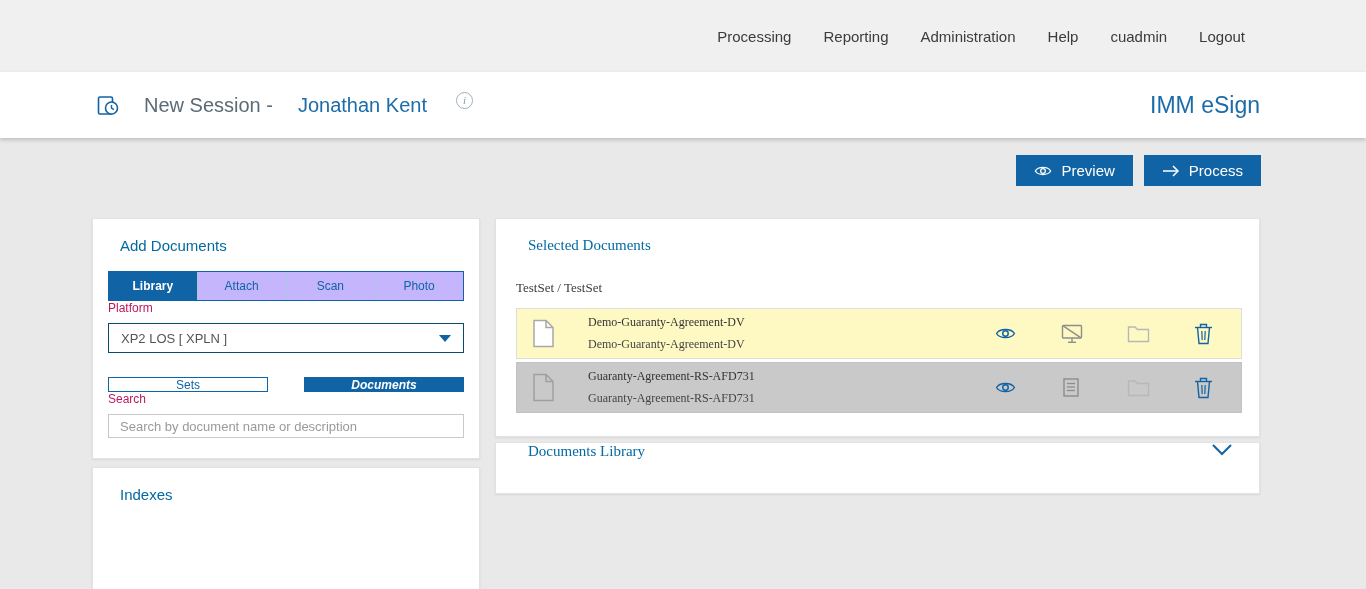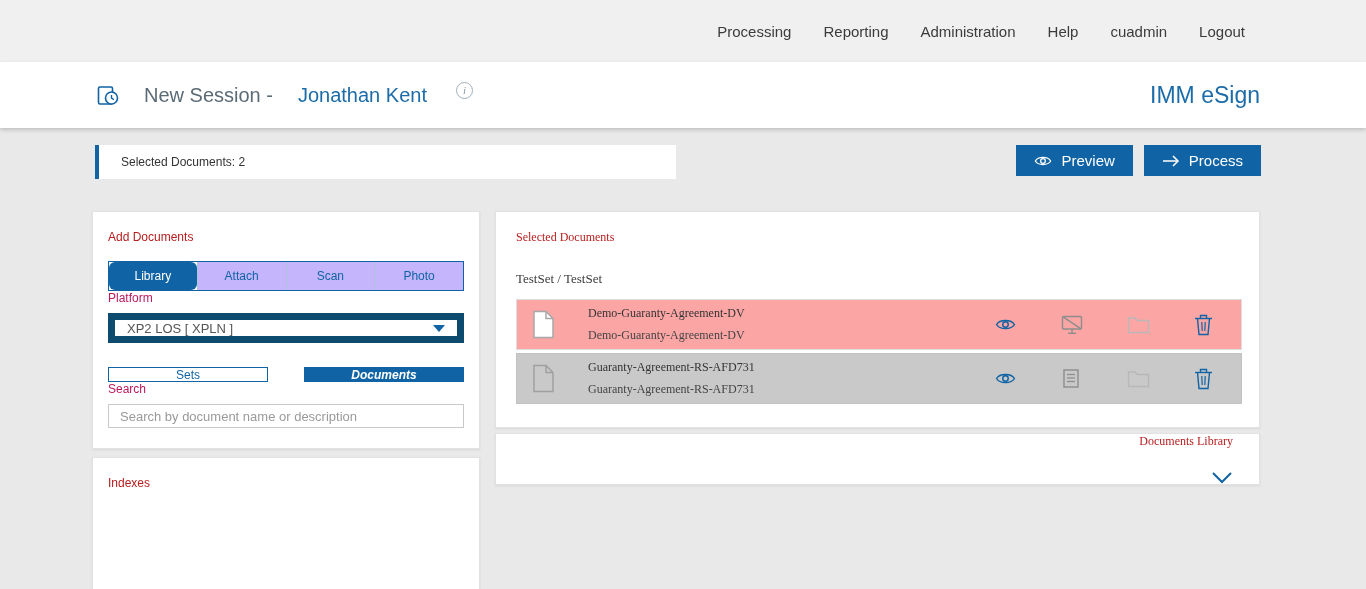--- a/index.html
+++ b/index.html
@@ -4,21 +4,21 @@
 <style>
   * { box-sizing: border-box; margin: 0; padding: 0; }
   html, body { width: 1366px; height: 589px; overflow: hidden; }
   body {
     font-family: "Liberation Sans", sans-serif;
     background: #e9e9e9;
     color: #333;
   }
   
   .topnav {
-    height: 62px;
+    height: 72px;
     background: #f0f0f0;
     display: flex;
     align-items: center;
     justify-content: flex-end;
     gap: 32px;
     padding-right: 121px;
   }
   .topnav a {
     font-size: 15px;
     color: #3b3b3b;
@@ -97,21 +97,21 @@
     margin: 32px 106px 0 92px;
     align-items: flex-start;
   }
   .col-left { width: 388px; flex: none; }
   .col-right { flex: 1; font-family: Liberation Serif, serif; }
   .card {
     background: #fff;
     border: 1px solid #e2e2e2;
     box-shadow: 0 1px 2px rgba(0,0,0,0.08);
   }
-  .card-title { font-size: 12px; color: #b91c1c; }
+  .card-title { font-size: 15px; color: #0369a1; margin-left: 12px; }
   
   .add-docs { padding: 18px 15px 20px 15px; }
   .tab-row {
     display: flex;
     margin-top: 17px;
     height: 30px;
     border: 1px solid #1063a4;
   }
   .tab {
     flex: 1;
@@ -121,29 +121,28 @@
     font-size: 12px;
     color: #1063a4;
     background: #c4b5fd;
     cursor: pointer;
     border-left: 1px solid #aac6dc;
   }
   .tab:first-child { border-left: none; }
   .tab.active {
     background: #1063a4;
     color: #fff;
-    font-weight: normal;
+    font-weight: bold;
     border-left: none;
-    border-radius: 6px;
   }
   .field-label { font-size: 12px; color: #be185d; }
   .select-box {
     margin-top: 8px;
     height: 30px;
-    border: 7px solid #0c4a6e;
+    border: 1px solid #0c4a6e;
     display: flex;
     align-items: center;
     justify-content: space-between;
     padding: 0 12px;
     font-size: 13px;
     color: #555;
     cursor: pointer;
     background: #fff;
   }
   .caret-down {
@@ -194,21 +193,21 @@
     height: 140px;
   }
   
   .sel-docs { padding: 18px 17px 20px 20px; }
   .set-label { font-size: 13px; color: #3a3a3a; margin-top: 26px; }
   .doc-rows { margin-top: 12px; }
   .doc-row {
     display: flex;
     align-items: center;
     min-height: 49px;
-    background: #fca5a5;
+    background: #fef9c3;
     border: 1px solid #ddd;
     padding: 6px 28px 6px 15px;
     margin-bottom: 3px;
   }
   .doc-row.selected {
     background: #c9c9c9;
     border-color: #c2c2c2;
   }
   .doc-file-icon { flex: none; display: inline-flex; }
   .doc-text { margin-left: 33px; display: flex; flex-direction: column; gap: 7px; }
@@ -223,25 +222,24 @@
   }
   .icon-btn { display: inline-flex; cursor: pointer; background: none; border: none; padding: 0; }
   .ic-blue { color: #1063a4; }
   .ic-gray { color: #8d8d8d; }
   .ic-light { color: #b8b8b8; }
   
   .docs-library {
     margin-top: 5px;
     height: 52px;
     display: flex;
-    align-items: flex-end;
+    align-items: flex-start;
     justify-content: space-between;
     padding: 0 26px 0 20px;
     cursor: pointer;
-    flex-direction: column;
   }
 </style>
 </head>
 <body>
 
 <div class="topnav">
   <a>Processing</a>
   <a>Reporting</a>
   <a>Administration</a>
   <a>Help</a>
@@ -259,23 +257,20 @@
       </svg>
     </span>
     <span class="header-title">New Session -</span>
     <span class="header-user">Jonathan Kent</span>
     <span class="info-icon">i</span>
   </div>
   <div class="brand">IMM eSign</div>
 </div>
 
 <div class="status-row">
-  <div class="status-bar">
-    <span>Selected Documents: 2</span>
-  </div>
   <div class="action-buttons">
     <button class="btn">
       <span style="display:inline-flex;">
         <svg width="18" height="14" viewBox="0 0 20 14">
           <path d="M1.5 7 C4.5 1.8 15.5 1.8 18.5 7 C15.5 12.2 4.5 12.2 1.5 7 Z" fill="none" stroke="#fff" stroke-width="1.4"></path>
           <circle cx="10" cy="7" r="2.6" fill="none" stroke="#fff" stroke-width="1.4"></circle>
         </svg>
       </span>
       <span>Preview</span>
     </button>

